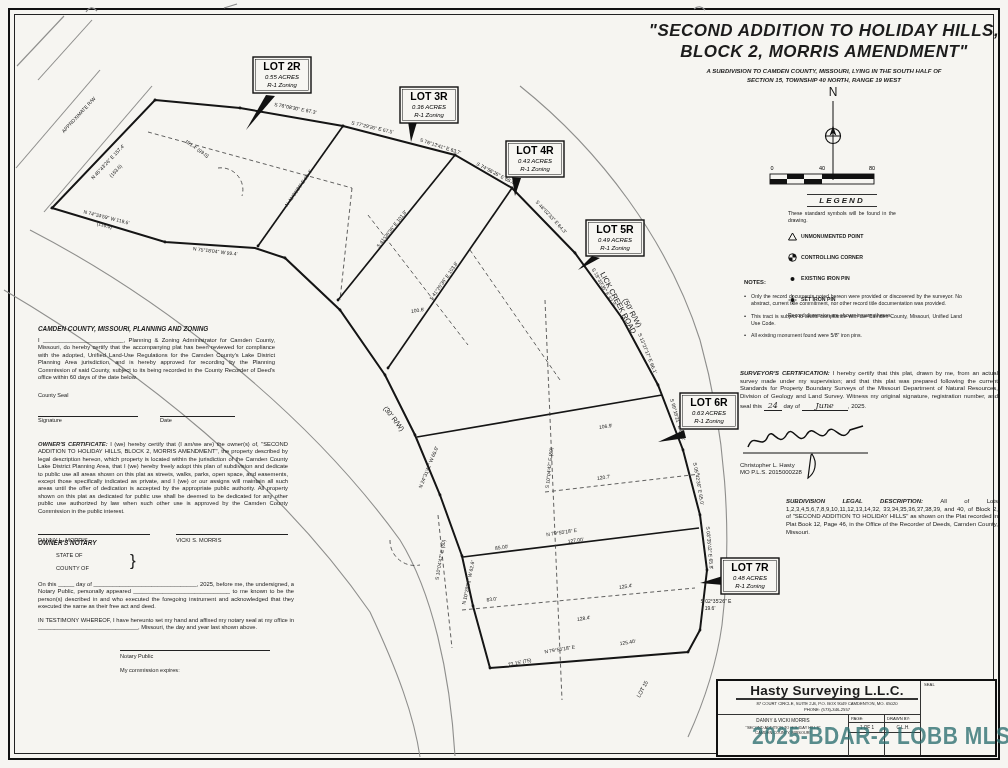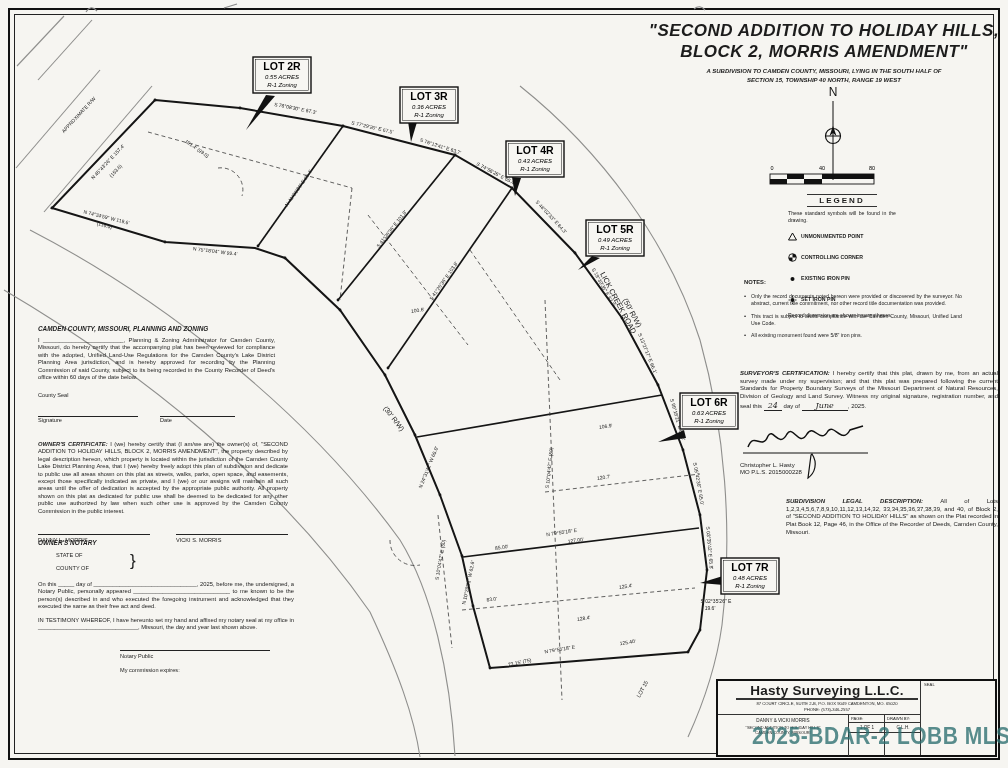--- a/index.html
+++ b/index.html
@@ -10,21 +10,21 @@
   .abs{position:absolute;}
   .t-title{font-style:italic;font-weight:bold;font-size:17px;letter-spacing:.5px;text-align:center;line-height:1.25;}
   .t-sub{font-style:italic;font-weight:bold;font-size:6px;text-align:center;line-height:1.5;}
   .para{font-size:5.8px;line-height:1.28;text-align:justify;}
   .para-sm{font-size:5.2px;line-height:1.32;text-align:justify;}
   .h-it{font-style:italic;font-weight:bold;}
   .heading{font-style:italic;font-weight:bold;font-size:6.4px;}
   .sigline{border-bottom:1px solid #222;height:10px;}
   .lbl{font-size:5.6px;}
   .legend-title{font-weight:bold;font-size:8px;letter-spacing:2px;text-align:center;
-                border-top:1px solid #333;border-bottom:1px solid #333;padding:1px 0;}
+                border-top:1px solid #333;border-bottom:1px solid #333;padding:1px 0;font-style:italic;}
   .legend-item{display:flex;align-items:center;gap:4px;margin-top:3px;}
   .legend-item .sym{width:9px;text-align:center;flex:none;}
   .legend-item .tx{font-size:5.2px;font-weight:bold;}
   .note-item{display:flex;gap:5px;margin-bottom:6px;}
   .note-item .b{font-size:6px;flex:none;}
   .hand{font-family:"DejaVu Serif",serif;font-style:italic;font-weight:normal;font-size:8px;
         border-bottom:1px solid #222;padding:0 4px;}
   .brace{font-size:17px;font-weight:normal;}
   .watermark{color:rgba(43,110,112,.78);font-weight:bold;font-size:21px;letter-spacing:.5px;
              white-space:nowrap;transform:scaleY(1.15);}

